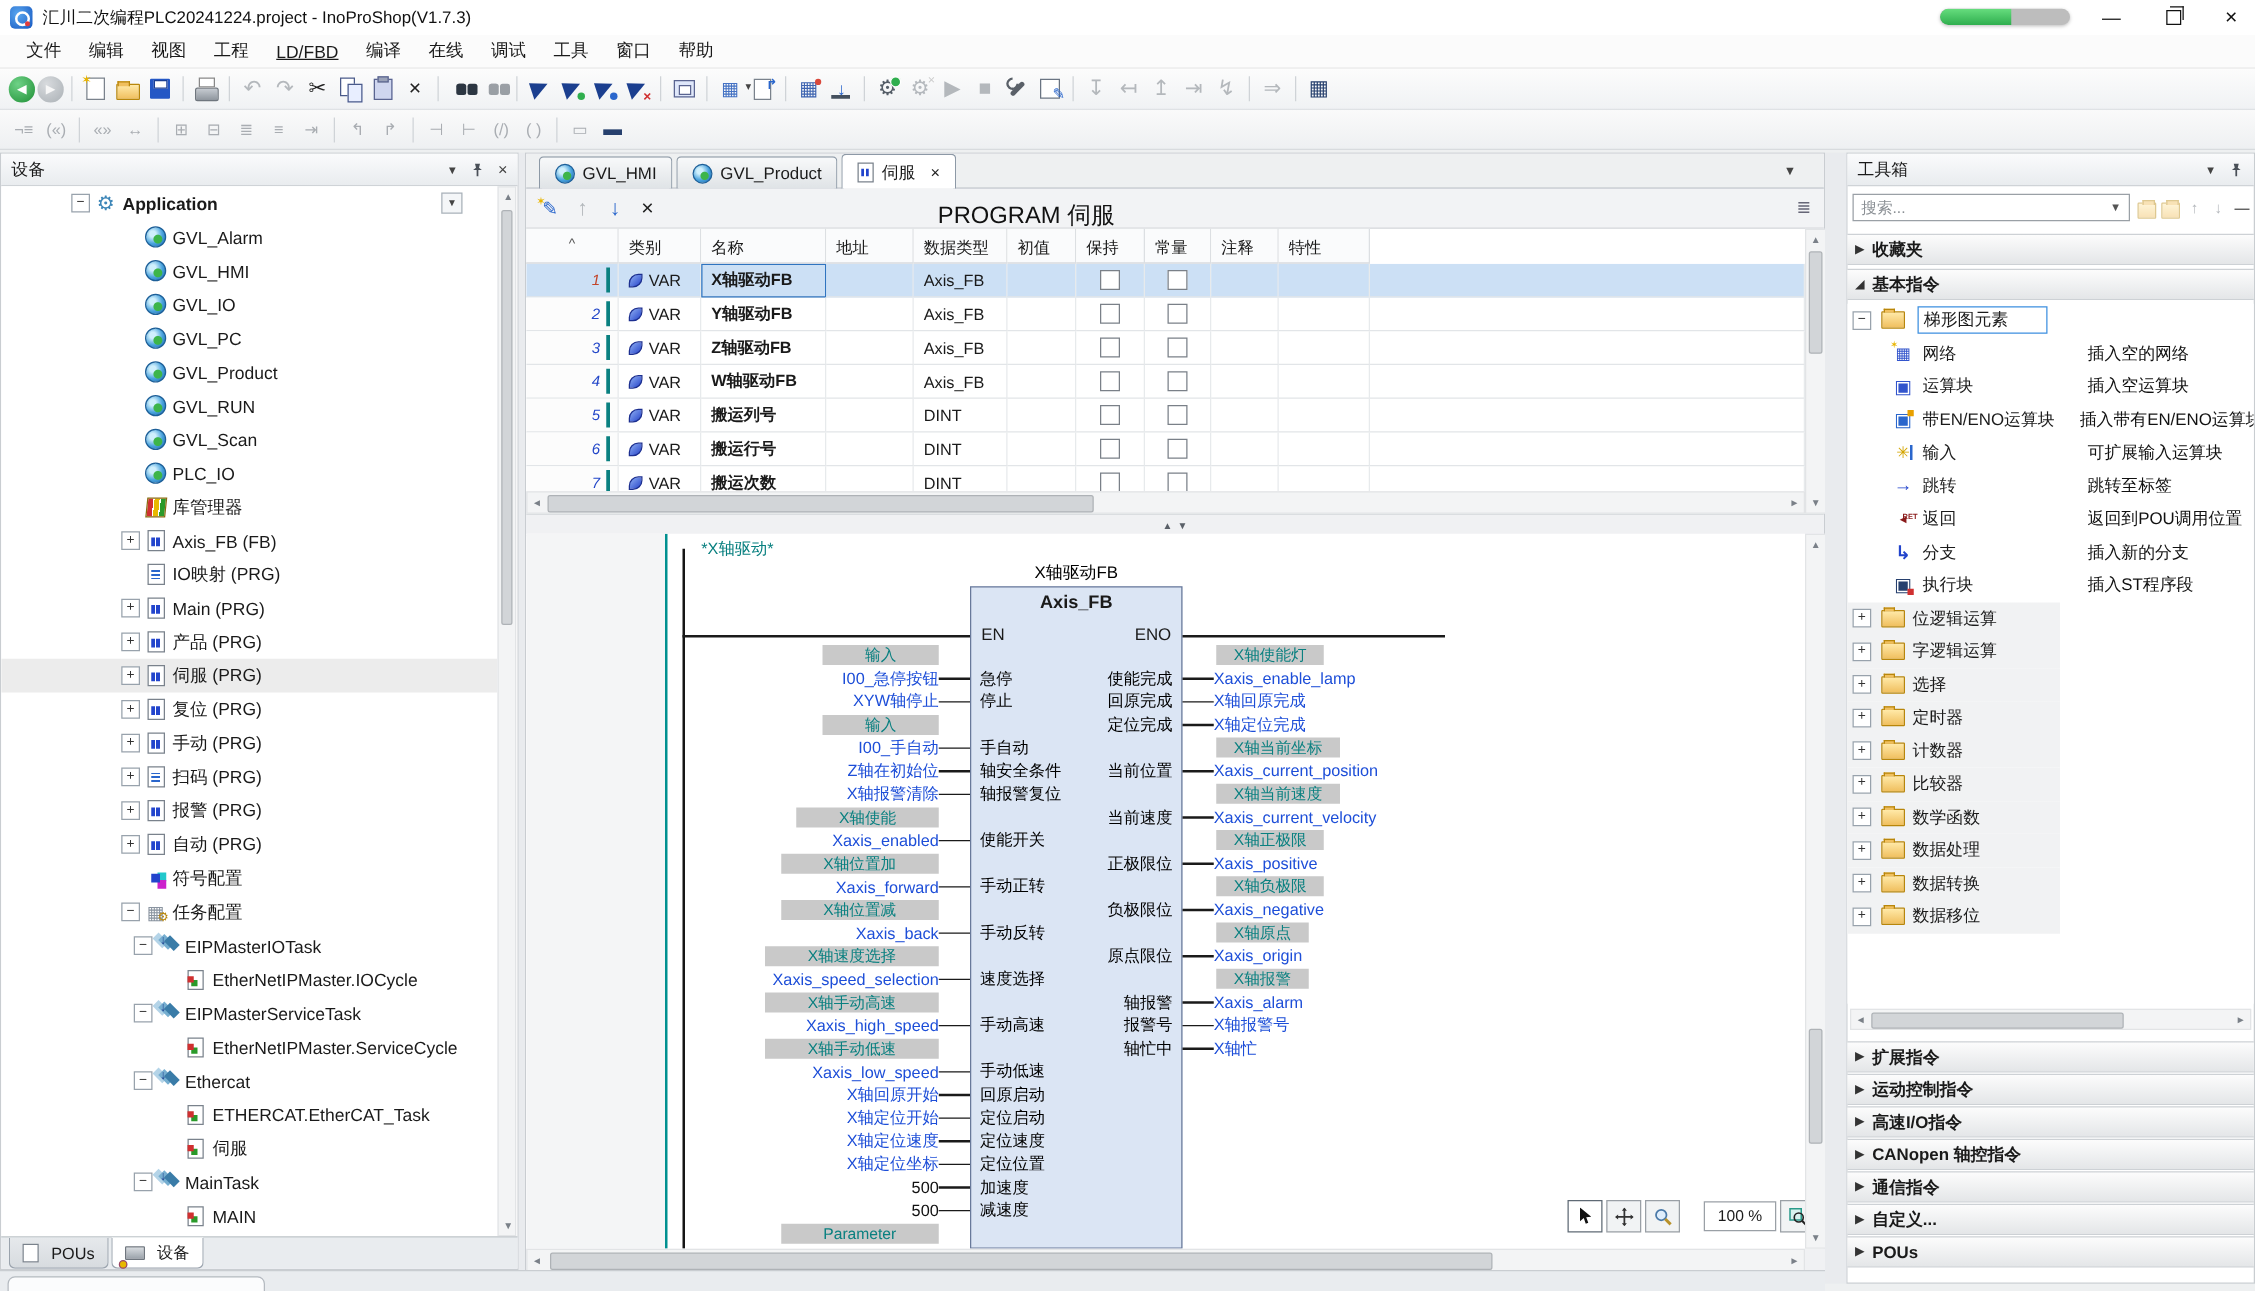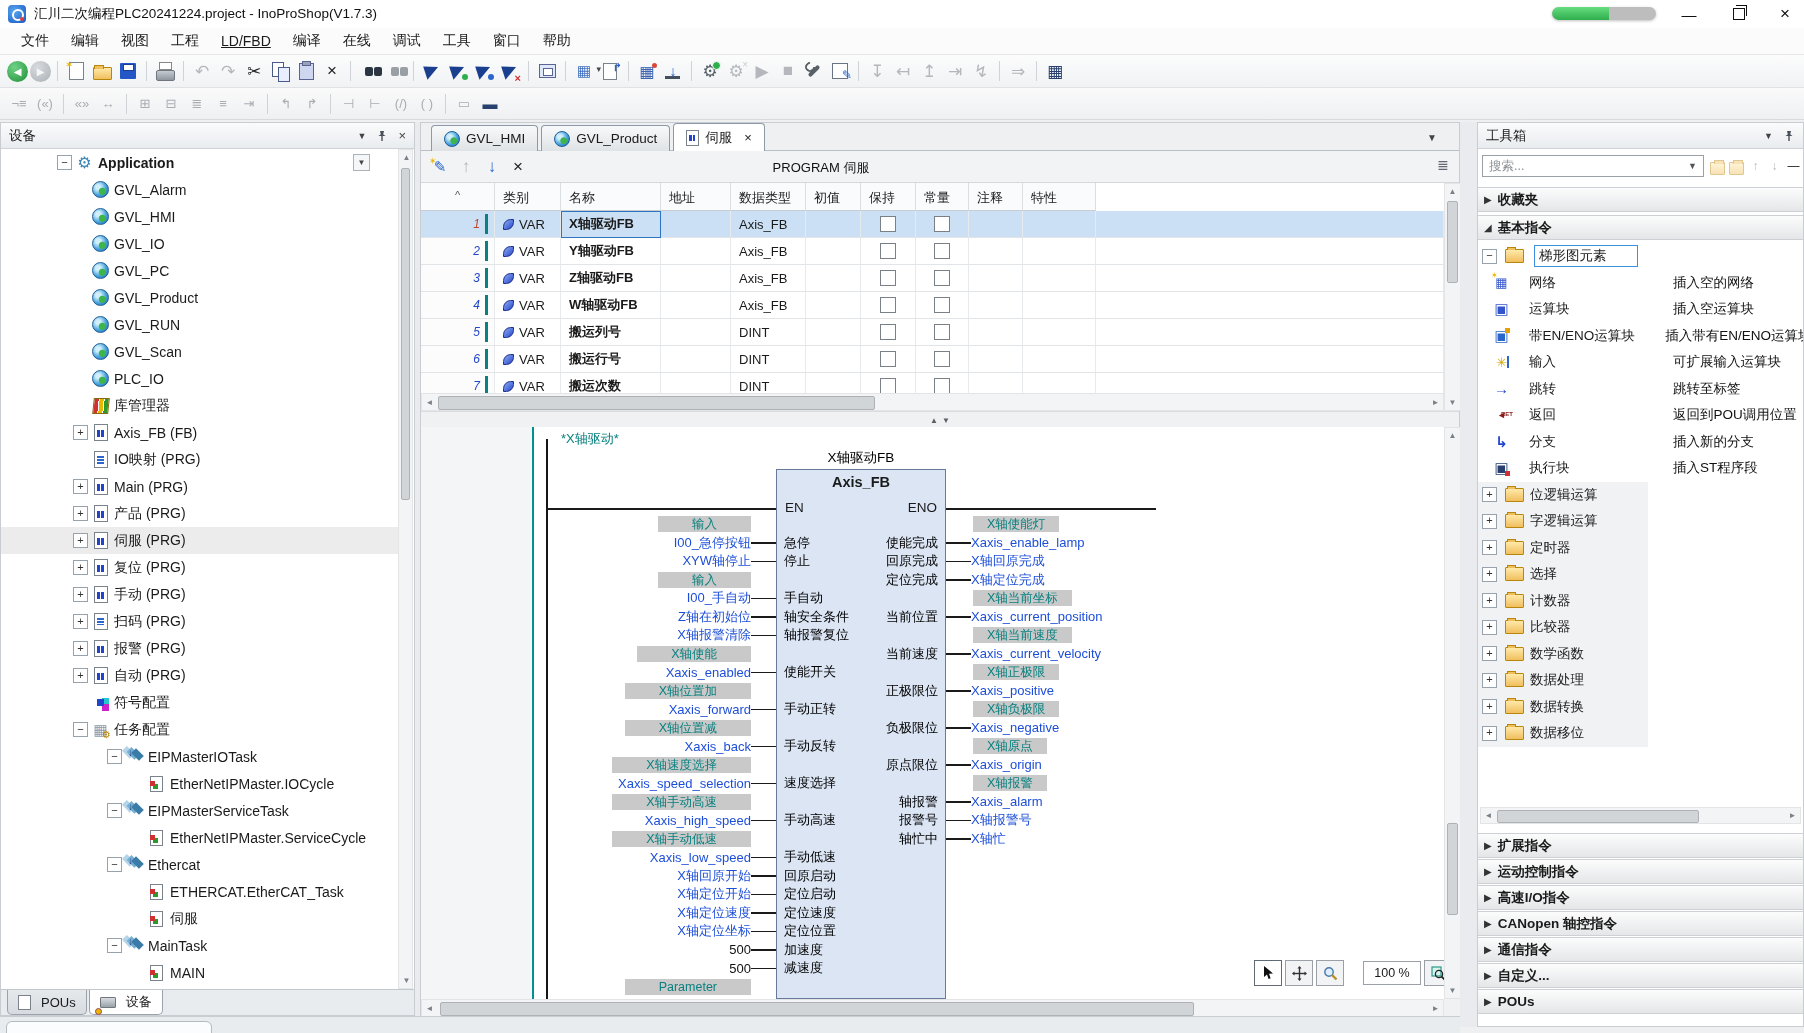--- a/index.html
+++ b/index.html
@@ -90,21 +90,21 @@
   .tri{font-size:10px;color:#333;}
   
   .sb{background:#f3f4f5;border:1px solid #e2e4e6;box-sizing:border-box;position:absolute;}
   .sb .thumb{position:absolute;background:#d2d5d8;border:1px solid #aeb2b6;border-radius:2px;}
   .sb .ar{position:absolute;color:#7a8088;font-size:8px;display:flex;align-items:center;justify-content:center;width:15px;height:15px;}
   
   #left-panel{position:absolute;left:0;top:122px;width:415px;height:894px;background:#fff;border:1px solid #c9cdd1;box-sizing:border-box;}
   #device-tree{position:absolute;left:0;top:26px;right:16px;bottom:26px;overflow:hidden;background:#fff;}
   .trow{display:flex;align-items:center;height:27px;font-size:14px;white-space:nowrap;position:relative;}
   .trow.lv0{padding-left:56px;}
-  .trow.lv1{padding-left:72px;}
+  .trow.lv1{padding-left:96px;}
   .trow.lv2{padding-left:106px;}
   .trow.lv3{padding-left:128px;}
   .trow.sel{background:#ececec;}
   .trow.bold .tlabel{font-weight:bold;}
   .exp{width:13px;height:13px;border:1px solid #98a2ac;background:#fff;margin-right:4px;flex:none;display:flex;align-items:center;justify-content:center;font-size:11px;line-height:11px;color:#333;visibility:hidden;}
   .exp.x-plus,.exp.x-minus{visibility:visible;}
   .exp.x-plus::before{content:"+";margin-top:-1px;}
   .exp.x-minus::before{content:"−";margin-top:-1px;}
   .tico{width:17px;height:17px;margin-right:5px;flex:none;position:relative;display:flex;align-items:center;justify-content:center;}
   .combo-caret{display:none;margin-left:auto;margin-right:28px;width:15px;height:15px;border:1px solid #aab2ba;background:#f4f6f8;color:#444;font-size:8px;align-items:center;justify-content:center;}
@@ -140,21 +140,21 @@
   .dtab{height:25px;display:flex;align-items:center;gap:6px;padding:0 12px;font-size:13.5px;border:1px solid #8d99a6;border-bottom:none;border-radius:4px 4px 0 0;background:linear-gradient(#f8f9fa,#dfe3e6);margin-right:3px;position:relative;top:1px;}
   .dtab.act{background:#fff;height:27px;z-index:2;}
   .dtab .tabx{margin-left:6px;color:#222;font-size:13px;display:none;}
   .dtab.act .tabx{display:inline;}
   .tabico-globe{width:14px;height:14px;border-radius:50%;border:1px solid #1d5f98;background:radial-gradient(circle at 62% 62%,#3db54a 0 24%,transparent 30%),radial-gradient(circle at 35% 35%,#cfeffc 0 18%,#4aa3dd 55%,#1663a8);}
   .tabico-prg{width:11px;height:14px;background:#fff;border:1px solid #7a828c;position:relative;}
   .tabico-prg::after{content:"";position:absolute;left:2px;top:4px;width:6px;height:6px;background:linear-gradient(90deg,#2244cc 0 2.5px,#fff 2.5px 3.5px,#2244cc 3.5px 6px);}
   #strip-caret{margin-left:auto;margin-right:14px;color:#444;font-size:10px;align-self:center;}
   
   #decl-bar{position:absolute;left:0;top:28px;width:100%;height:32px;background:#f2f3f5;border-bottom:1px solid #d5d8db;display:flex;align-items:center;padding-left:6px;box-sizing:border-box;}
-  #decl-title{position:absolute;left:300px;width:200px;text-align:center;font-size:13px;color:#111;}
+  #decl-title{position:absolute;left:300px;width:200px;text-align:center;font-size:19px;color:#111;}
   #decl-sort{position:absolute;right:10px;color:#667;font-size:14px;}
   
   .decl-grid{display:grid;grid-template-columns:74px 66px 100px 70px 75px 55px 55px 53px 54px 73px 1fr;}
   #tbl-head{position:absolute;left:0;top:60px;width:1023px;height:28px;}
   #tbl-head span{border-right:1px solid #dcdfe2;border-bottom:1px solid #c8ccd0;background:#fafbfc;font-size:13px;padding:6px 0 0 8px;box-sizing:border-box;white-space:nowrap;overflow:hidden;}
   #tbl-head .c0h{text-align:center;color:#555;padding-left:0;font-size:11px;}
   #tbl-rows{position:absolute;left:0;top:88px;width:1023px;height:182px;overflow:hidden;background:#fff;}
   .tr{height:27px;background:#fff;}
   .tr>span{border-right:1px solid #e7eaec;border-bottom:1px solid #e2e5e8;display:flex;align-items:center;padding-left:8px;box-sizing:border-box;font-size:13px;overflow:hidden;white-space:nowrap;}
   .tr.sel>span{background:#cce0f5;}
@@ -209,21 +209,21 @@
   #tb-search{position:absolute;left:4px;top:32px;width:222px;height:22px;border:1px solid #9aa0a6;background:#fff;display:flex;align-items:center;padding:0 6px;box-sizing:border-box;color:#8a8f94;font-size:12.5px;}
   #tb-search .caret{margin-left:auto;color:#555;font-size:9px;}
   #tb-search-icons{position:absolute;left:230px;top:31px;display:flex;align-items:center;}
   #tb-search-icons .tbi{width:15px;margin:0 2px;font-size:12px;}
   #tb-fav{position:absolute;left:0;top:64px;width:100%;}
   #tb-basic{position:absolute;left:0;top:92px;width:100%;}
   #tb-tree{position:absolute;left:0;top:120px;width:100%;height:560px;overflow:hidden;background:#fff;}
   .tbx-row{height:26.5px;display:flex;align-items:center;font-size:13.5px;position:relative;}
   .tbx-group{padding-left:4px;}
   .tbx-group .glabel{border:1px solid #3d8fe0;padding:1px 30px 1px 4px;margin-left:4px;}
-  .tbx-item{padding-left:15px;gap:12px;}
+  .tbx-item{padding-left:36px;}
   .tbx-item .iname{width:132px;overflow:hidden;white-space:nowrap;}
   .tbx-item .idesc{color:#111;white-space:nowrap;overflow:hidden;}
   .tbx-folder{padding-left:4px;background:linear-gradient(90deg,#f1f2f3 0 170px,transparent 170px);}
   .fold-ic{width:17px;height:12px;background:linear-gradient(#ffe9a8,#f0bf5e);border:1px solid #b8860b;border-radius:1px;margin:0 6px 0 4px;position:relative;flex:none;}
   .fold-ic::before{content:"";position:absolute;top:-3px;left:1px;width:7px;height:2px;background:#f0bf5e;border:1px solid #b8860b;border-bottom:none;}
   .t2{width:17px;height:17px;display:flex;align-items:center;justify-content:center;margin-right:7px;flex:none;font-size:13px;position:relative;}
   .t2-net::before{content:"▦";color:#3355cc;}
   .t2-net::after{content:"✶";position:absolute;left:-2px;top:-3px;color:#e8b400;font-size:8px;}
   .t2-box::before{content:"▣";color:#3355cc;font-size:15px;}
   .t2-boxen::before{content:"▣";color:#2a66cc;font-size:15px;}
@@ -1565,27 +1565,27 @@
 
         <div class="tbx-row tbx-folder">
           <span class="exp x-plus"></span>
           <span class="fold-ic"></span>
           <span>字逻辑运算</span>
         </div>
 
         <div class="tbx-row tbx-folder">
           <span class="exp x-plus"></span>
           <span class="fold-ic"></span>
-          <span>定时器</span>
+          <span>选择</span>
         </div>
 
         <div class="tbx-row tbx-folder">
           <span class="exp x-plus"></span>
           <span class="fold-ic"></span>
-          <span>选择</span>
+          <span>定时器</span>
         </div>
 
         <div class="tbx-row tbx-folder">
           <span class="exp x-plus"></span>
           <span class="fold-ic"></span>
           <span>计数器</span>
         </div>
 
         <div class="tbx-row tbx-folder">
           <span class="exp x-plus"></span>

